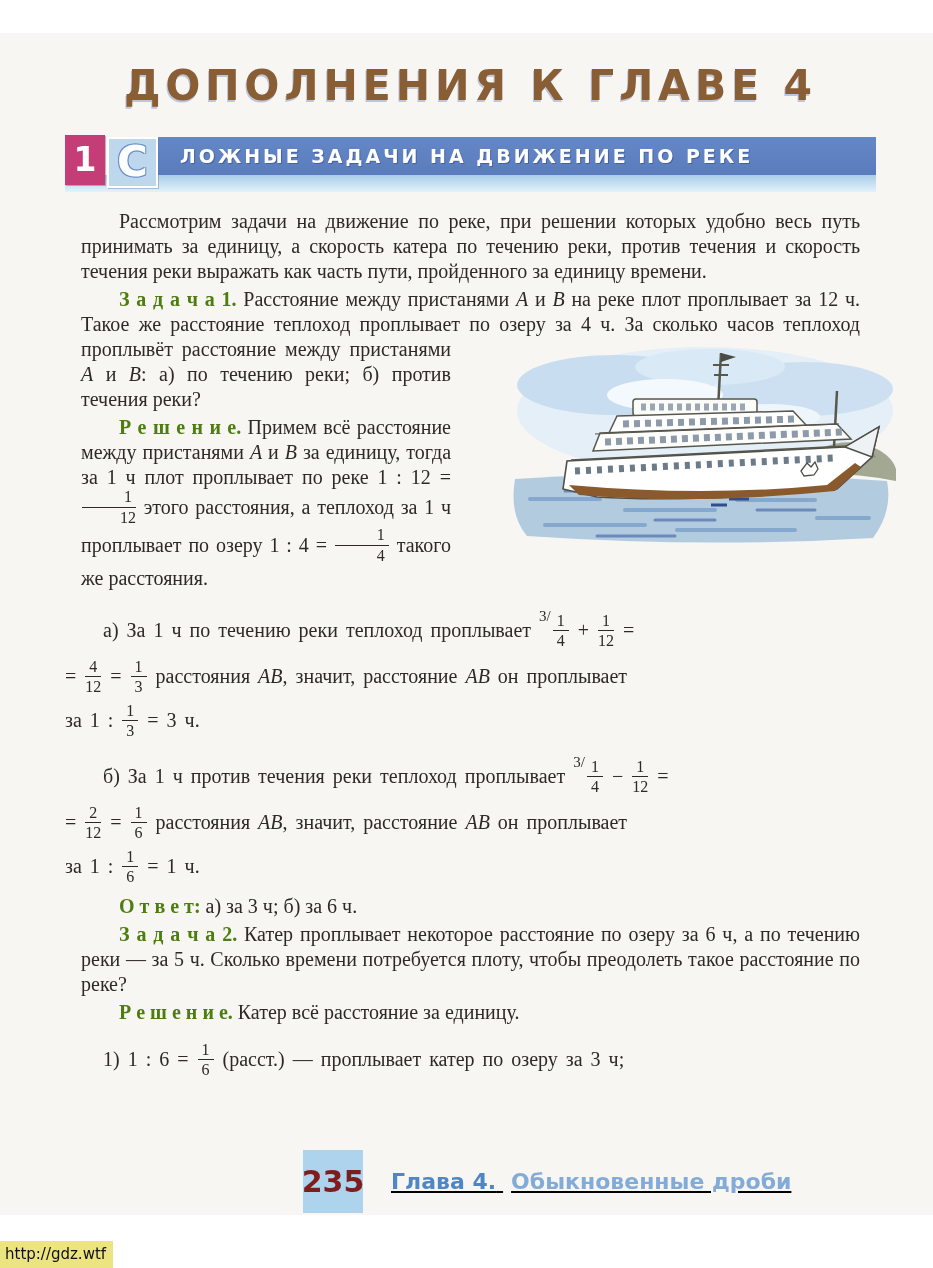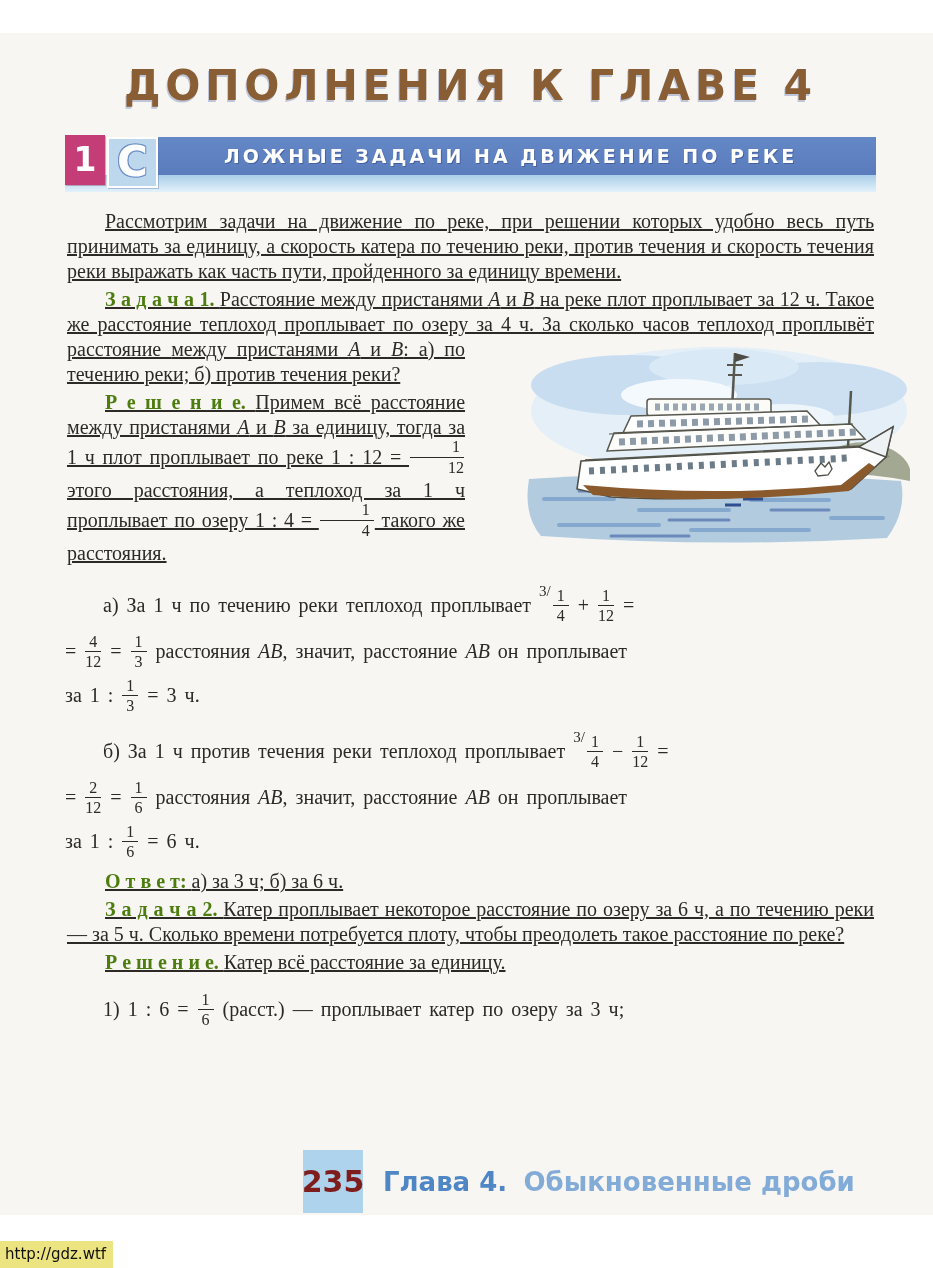--- a/index.html
+++ b/index.html
@@ -26,21 +26,20 @@
 
   
   .banner{position:relative;height:60px;margin-bottom:14px;}
   .banner-bar{
     position:absolute;left:42px;right:0;top:2px;height:38px;
     background:linear-gradient(#6487c6,#5a7cbd);
     color:#fff;font-family:"DejaVu Sans", sans-serif;font-weight:bold;
     font-size:19px;line-height:38px;letter-spacing:3px;
     padding-left:73px;box-sizing:border-box;white-space:nowrap;
     text-shadow:1px 1px 0 rgba(40,60,120,.45);
-    margin-left:44px;
   }
   .banner-strip{
     position:absolute;left:0;right:0;top:40px;height:17px;
     background:linear-gradient(#a9cde8,#e3f2fa);
   }
   .banner-num{
     position:absolute;left:0;top:0;width:40px;height:50px;z-index:3;
     background:#c43d76;color:#fff;text-align:center;
     font:bold 33px/50px "DejaVu Sans", sans-serif;
     box-shadow:1px 1px 0 rgba(120,40,80,.35);
@@ -48,21 +47,21 @@
   .banner-dropcap{
     position:absolute;left:42px;top:2px;width:51px;height:51px;z-index:3;
     background:#bdd8ed;color:#fdfefe;text-align:center;
     font:bold 42px/49px "DejaVu Sans", sans-serif;
     box-shadow:inset 0 0 0 2px #ffffff, 1px 1px 0 rgba(90,120,180,.4);
     text-shadow:1px 1px 0 #6e8fc7,-1px 1px 0 #6e8fc7,1px -1px 0 #6e8fc7,-1px -1px 0 #6e8fc7;
   }
 
   
   .flow{color:#2d2a26;font-size:20px;line-height:25px;}
-  .para{text-align:justify;margin:0 2px 3px;text-decoration:underline;}
+  .para{text-align:justify;margin:0 16px 3px;}
   .indent{text-indent:38px;}
   .label{color:#4d7c0f;font-weight:bold;}
   .it{font-style:italic;}
   .clear{clear:both;height:2px;}
 
   .mathlines{margin:12px 0 6px;}
   .mathline{font-size:20px;line-height:44px;word-spacing:3px;white-space:nowrap;}
   .mathline.ind{padding-left:38px;}
 
   .frac{
@@ -78,21 +77,21 @@
     float:right;width:393px;height:212px;margin:2px 0 6px 16px;
   }
 
   
   .footer{position:absolute;left:303px;top:1117px;display:flex;align-items:center;}
   .page-badge{
     width:60px;height:63px;background:#aed3ec;
     display:flex;align-items:center;justify-content:center;
     font:bold 30px "DejaVu Sans", sans-serif;color:#7f1d1d;
   }
-  .chapter-ref{margin-left:20px;font-family:"DejaVu Sans", sans-serif;font-size:26px;white-space:nowrap;}
+  .chapter-ref{margin-left:28px;font-family:"DejaVu Sans", sans-serif;font-size:22px;white-space:nowrap;text-decoration:underline;}
   .chapter-label{color:#4f86c5;font-weight:bold;}
   .chapter-title{color:#82abd8;font-weight:600;margin-left:8px;}
 
   
   .watermark{
     position:absolute;left:0;top:1241px;
     background:#ece481;color:#101010;
     font:15px "DejaVu Sans", sans-serif;
     padding:4px 7px 5px 5px;cursor:pointer;
   }
@@ -175,21 +174,21 @@
       <div class="para indent"><span class="label">Р е ш е н и е. </span><span class="">Примем всё расстояние между пристанями </span><span class="it">А</span><span class=""> и </span><span class="it">В</span><span class=""> за единицу, тогда за 1 ч плот проплывает по реке 1 : 12 = </span><span class="frac"><span class="num">1</span><span class="den">12</span></span><span class=""> этого расстояния, а теплоход за 1 ч проплывает по озеру 1 : 4 = </span><span class="frac"><span class="num">1</span><span class="den">4</span></span><span class=""> такого же расстояния.</span></div>
       <div class="clear"></div>
       <div class="mathlines">
           <div class="mathline ind"><span class="">а) За 1 ч по течению реки теплоход проплывает  </span><span class="annot">3/</span><span class="frac"><span class="num">1</span><span class="den">4</span></span><span class=""> + </span><span class="frac"><span class="num">1</span><span class="den">12</span></span><span class=""> =</span></div>
           <div class="mathline"><span class="">= </span><span class="frac"><span class="num">4</span><span class="den">12</span></span><span class=""> = </span><span class="frac"><span class="num">1</span><span class="den">3</span></span><span class="">  расстояния </span><span class="it">АВ</span><span class="">, значит, расстояние </span><span class="it">АВ</span><span class=""> он проплывает</span></div>
           <div class="mathline"><span class="">за 1 : </span><span class="frac"><span class="num">1</span><span class="den">3</span></span><span class=""> = 3 ч.</span></div>
         </div>
       <div class="mathlines">
           <div class="mathline ind"><span class="">б) За 1 ч против течения реки теплоход проплывает </span><span class="annot">3/</span><span class="frac"><span class="num">1</span><span class="den">4</span></span><span class=""> − </span><span class="frac"><span class="num">1</span><span class="den">12</span></span><span class=""> =</span></div>
           <div class="mathline"><span class="">= </span><span class="frac"><span class="num">2</span><span class="den">12</span></span><span class=""> = </span><span class="frac"><span class="num">1</span><span class="den">6</span></span><span class="">  расстояния </span><span class="it">АВ</span><span class="">, значит, расстояние </span><span class="it">АВ</span><span class=""> он проплывает</span></div>
-          <div class="mathline"><span class="">за 1 : </span><span class="frac"><span class="num">1</span><span class="den">6</span></span><span class=""> = 6 ч.</span></div>
+          <div class="mathline"><span class="">за 1 : </span><span class="frac"><span class="num">1</span><span class="den">6</span></span><span class=""> = 1 ч.</span></div>
         </div>
       <div class="para indent"><span class="label">О т в е т: </span><span class="">а) за 3 ч; б) за 6 ч.</span></div>
       <div class="para indent"><span class="label">З а д а ч а  2. </span><span class="">Катер проплывает некоторое расстояние по озеру за 6 ч, а по течению реки — за 5 ч. Сколько времени потребуется плоту, чтобы преодолеть такое расстояние по реке?</span></div>
       <div class="para indent"><span class="label">Р е ш е н и е. </span><span class="">Катер всё расстояние за единицу.</span></div>
       <div class="mathlines">
           <div class="mathline ind"><span class="">1) 1 : 6 = </span><span class="frac"><span class="num">1</span><span class="den">6</span></span><span class=""> (расст.) — проплывает катер по озеру за 3 ч;</span></div>
         </div>
     </div>
   </div>
 

